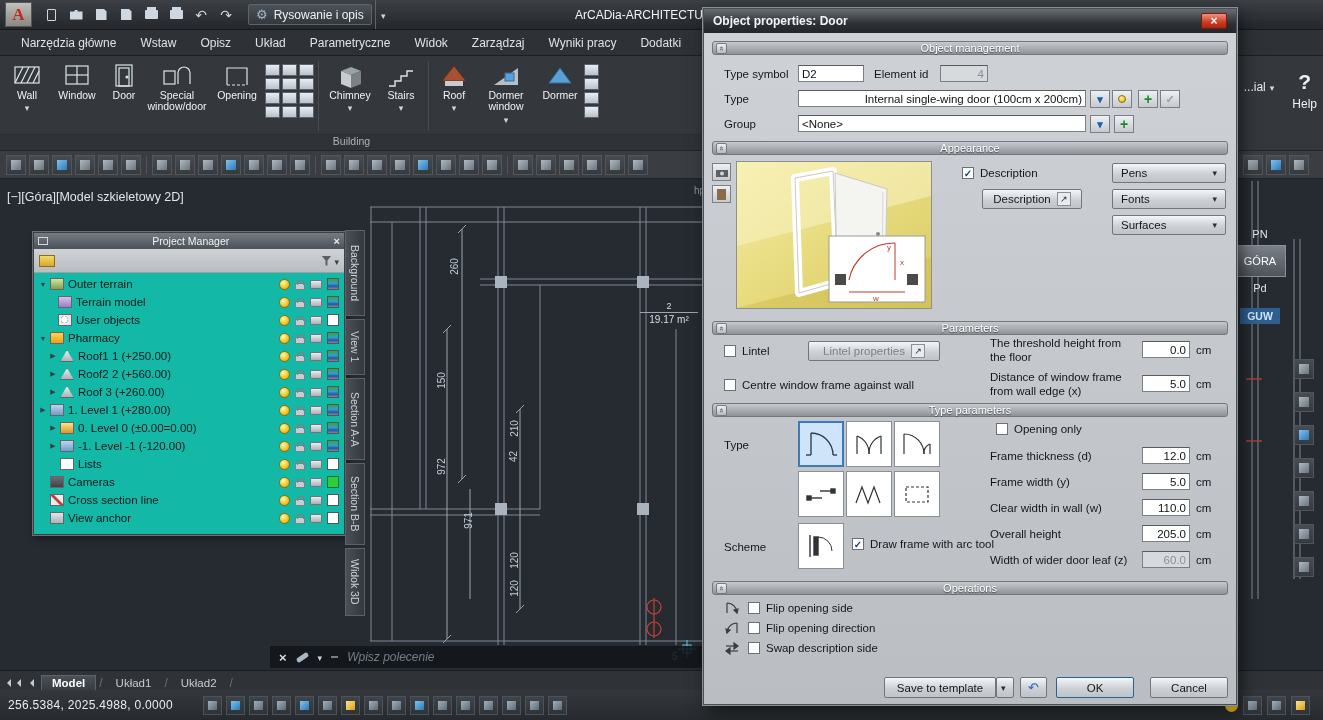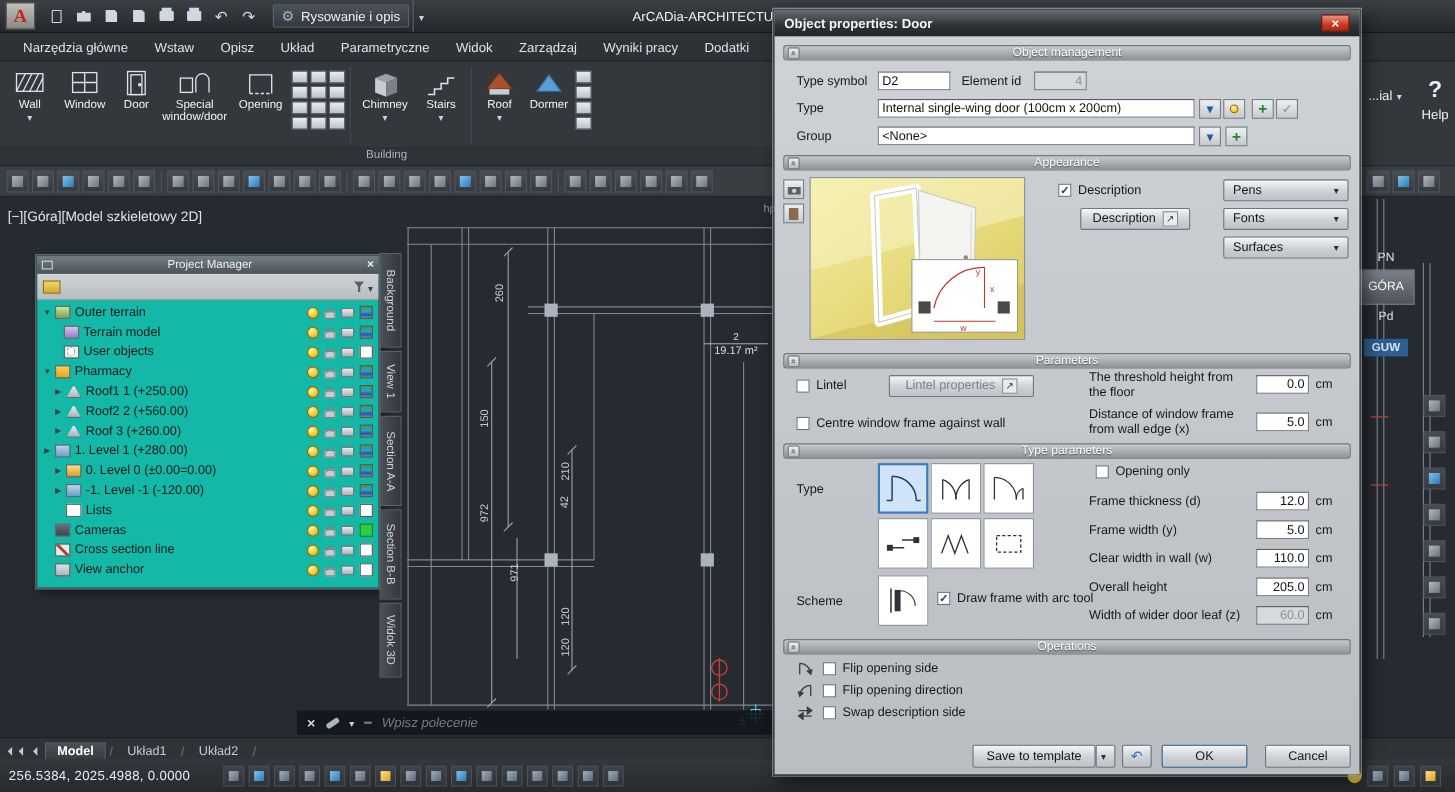--- a/index.html
+++ b/index.html
@@ -307,20 +307,28 @@
         <span>Stairs</span>
           <span class="arr"></span>
       </div>
       <div class="rsep"></div>
       <div class="rbtn" style="width:42px">
         <svg width="30" height="28">
             <polygon points="3,20 15,5 27,20" fill="#a85032" stroke="#6a2e1a"></polygon>
             <rect x="6" y="20" width="18" height="5" fill="#c6ccd2"></rect>
           </svg>
         <span>Roof</span>
+          <span class="arr"></span>
+      </div>
+      <div class="rbtn" style="width:60px">
+        <svg width="30" height="28">
+            <polygon points="3,24 27,7 27,24" fill="#b8bec4"></polygon>
+            <rect x="14" y="12" width="9" height="8" fill="#5aa0d8" stroke="#2e6da0"></rect>
+          </svg>
+        <span>Dormer window</span>
           <span class="arr"></span>
       </div>
       <div class="rbtn" style="width:46px">
         <svg width="30" height="28">
             <polygon points="4,22 15,7 26,22" fill="#5aa0d8" stroke="#2e6da0"></polygon>
           </svg>
         <span>Dormer</span>
       </div>
       <div class="mcol">
         <i class="mgi"></i>
@@ -703,21 +711,21 @@
 
       <div class="sec-hdr" style="top:8px">
           <span class="coll"></span>
           <span>Object management</span>
         </div>
       <span class="lab" style="left:20px;top:35px">Type symbol</span>
       <input class="inp" style="left: 94px; top: 32px; width: 66px;" value="D2">
       <span class="lab" style="left:170px;top:35px">Element id</span>
       <input class="inp num" style="left: 236px; top: 32px;" disabled="" value="4">
       <span class="lab" style="left:20px;top:60px">Type</span>
-      <input class="inp" style="left: 94px; top: 57px; width: 288px;" value="Internal single-wing door (100cm x 200cm)">
+      <input class="inp" style="left: 94px; top: 57px; width: 288px; text-align: right;" value="Internal single-wing door (100cm x 200cm)">
       <span class="ib" style="left:386px;top:57px">
           <span class="bdown"></span>
         </span>
       <span class="ib" style="left:408px;top:57px">
           <span class="bulbsm"></span>
         </span>
       <span class="ib" style="left:434px;top:57px">
           <span class="plus"></span>
         </span>
       <span class="ib" style="left:456px;top:57px">

